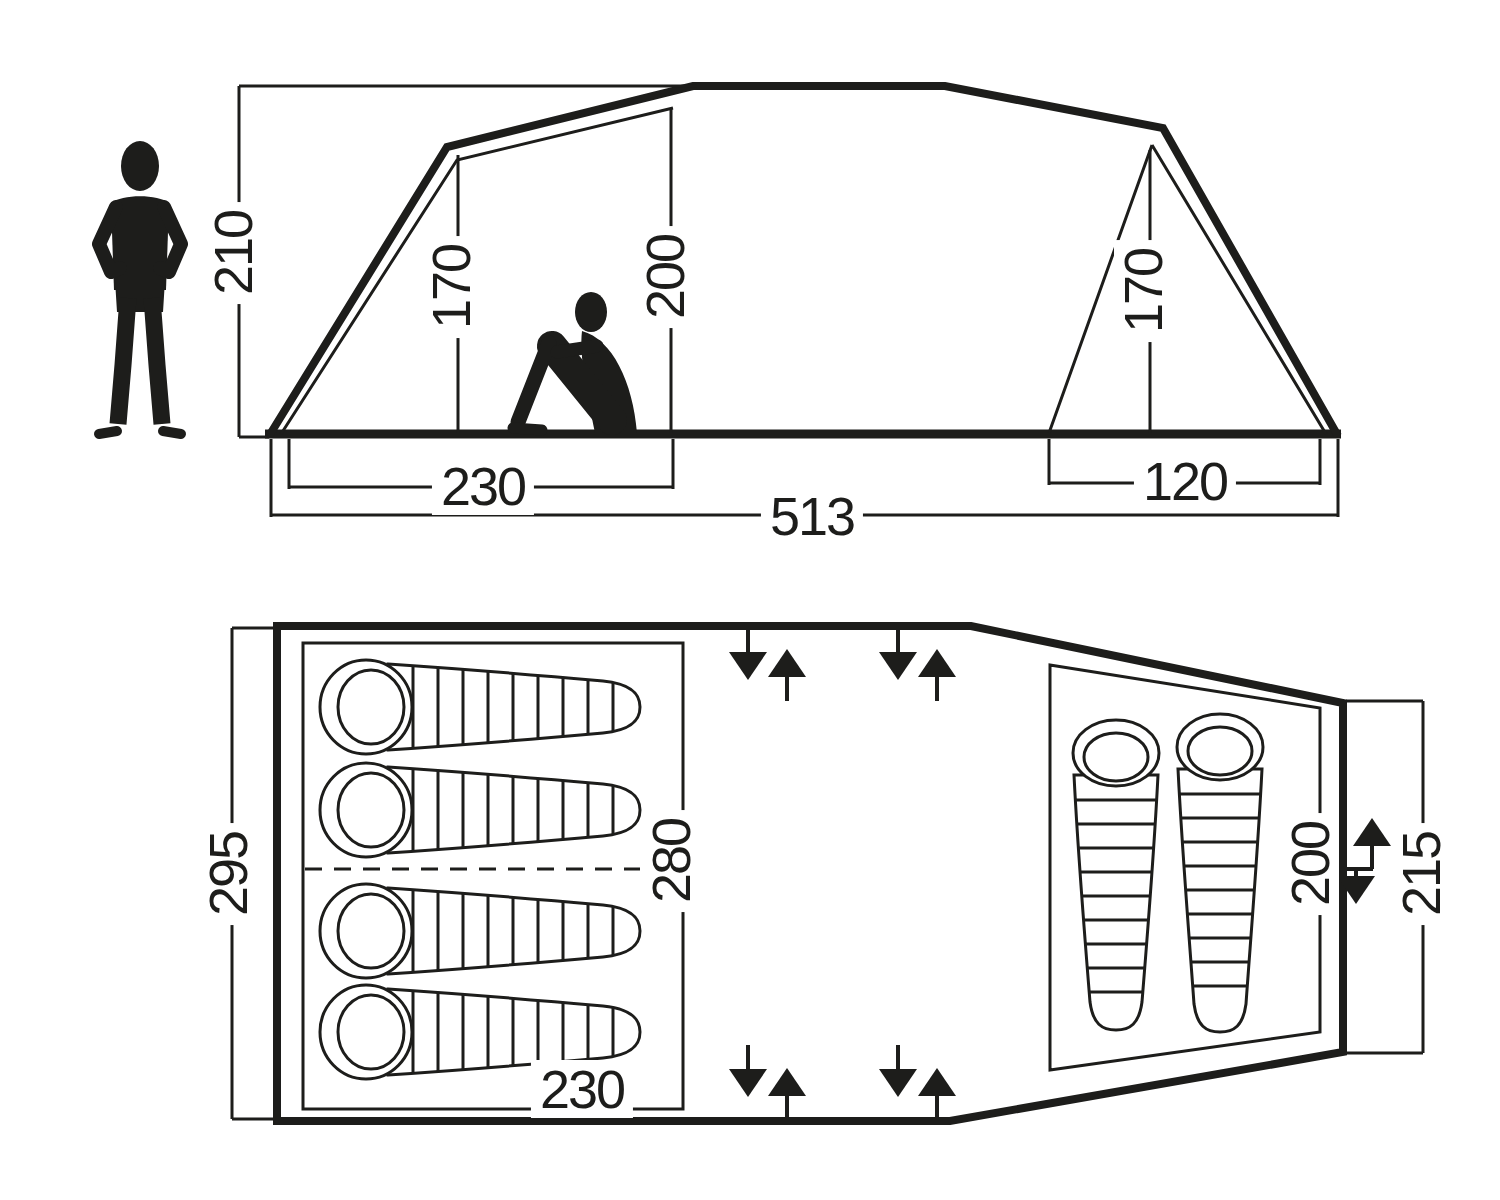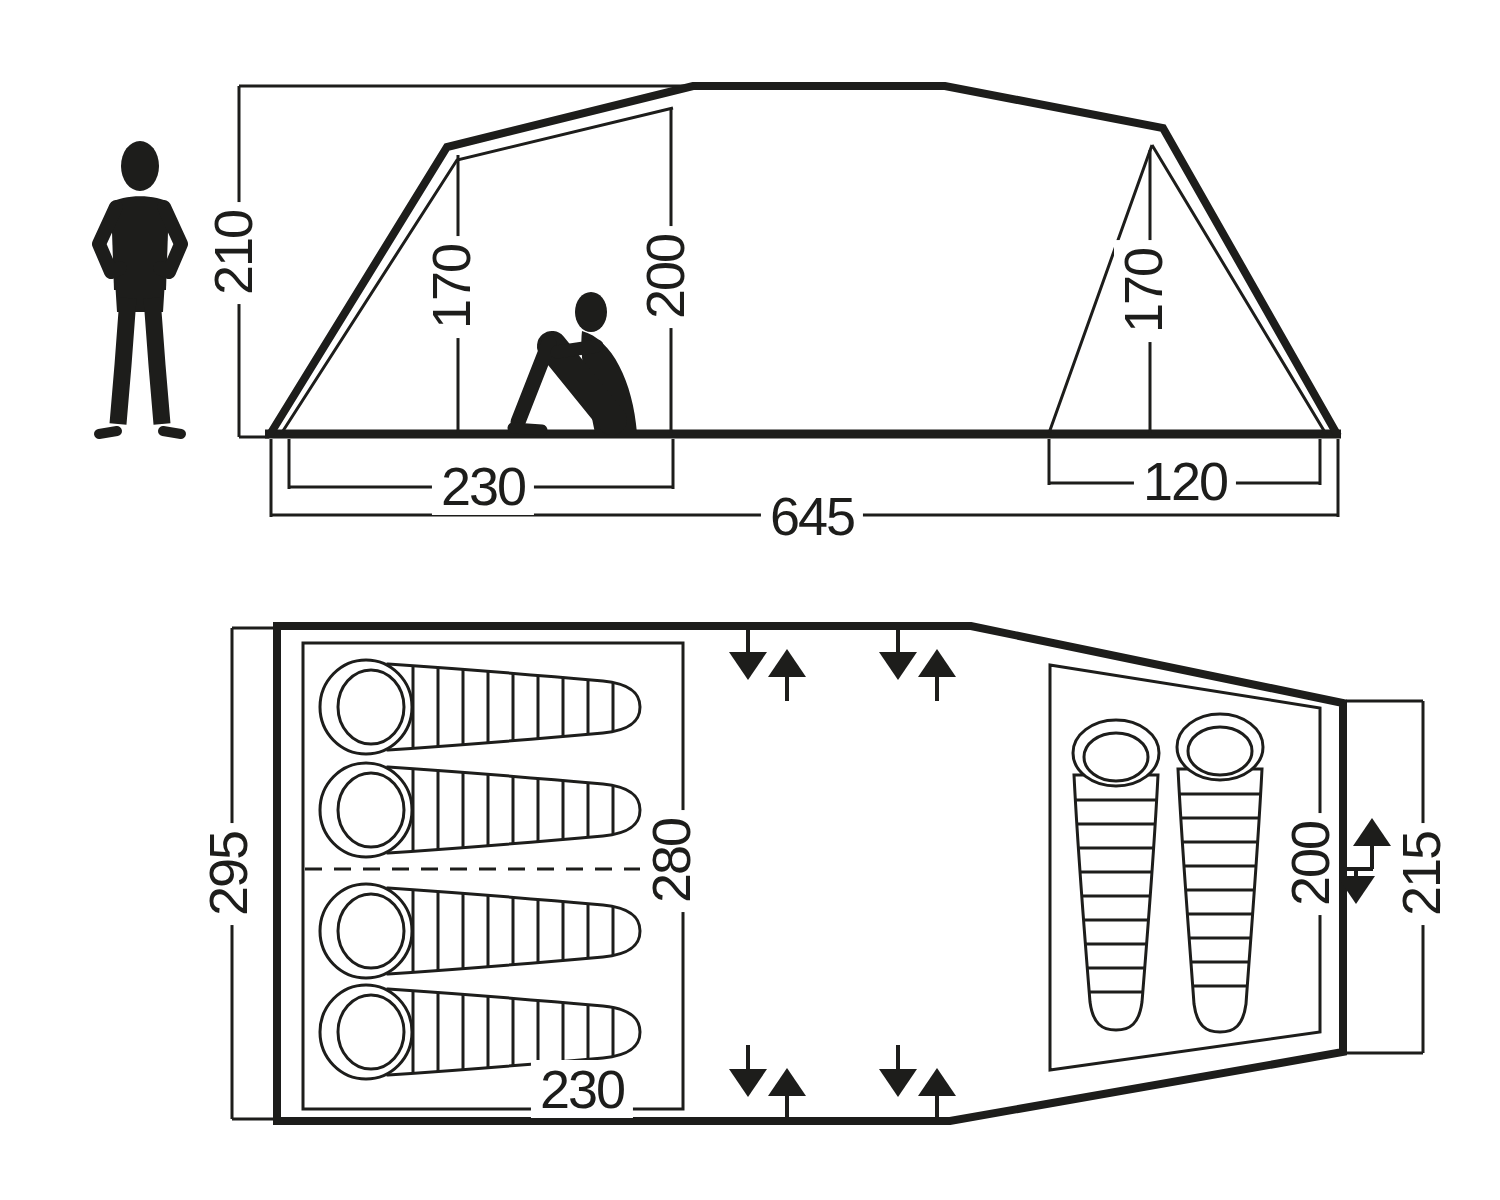--- a/index.html
+++ b/index.html
@@ -240,20 +240,20 @@
       </g>
     </g>
   </svg>
 
   <div class="dim-label rot" style="left:233px;top:253px">210</div>
   <div class="dim-label rot" style="left:451px;top:287px">170</div>
   <div class="dim-label rot" style="left:665px;top:277px">200</div>
   <div class="dim-label rot" style="left:1143px;top:291px">170</div>
   <div class="dim-label" style="left:483px;top:486px">230</div>
   <div class="dim-label" style="left:1185px;top:481px">120</div>
-  <div class="dim-label" style="left:812px;top:516px">645</div>
+  <div class="dim-label" style="left:812px;top:516px">513</div>
 
   <div class="dim-label rot" style="left:228px;top:874px">295</div>
   <div class="dim-label rot" style="left:671px;top:861px">280</div>
   <div class="dim-label" style="left:582px;top:1089px">230</div>
   <div class="dim-label rot" style="left:1310px;top:864px">200</div>
   <div class="dim-label rot" style="left:1421px;top:874px">215</div>
 </div>
 
 </body></html>

